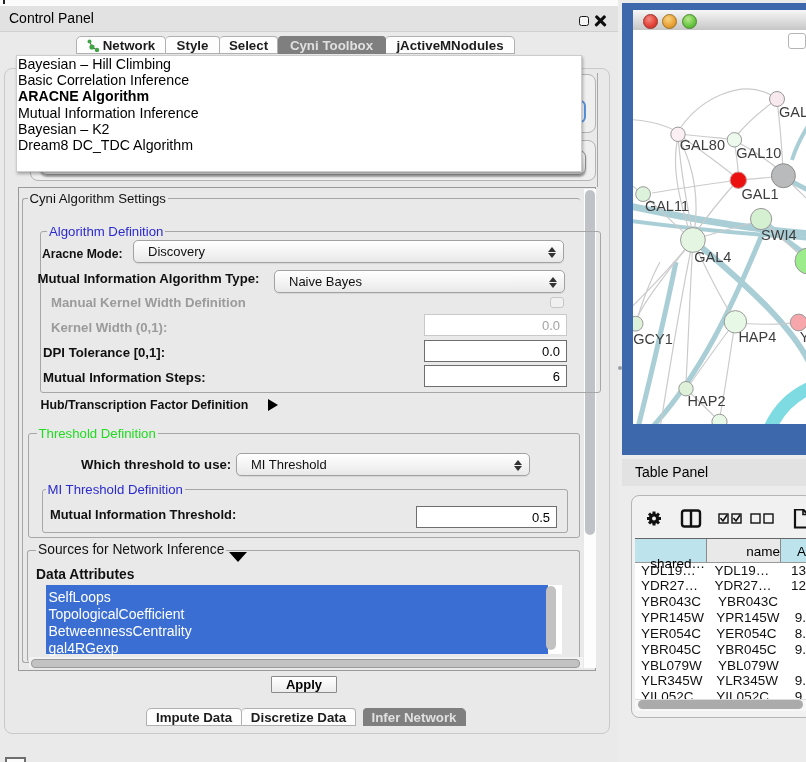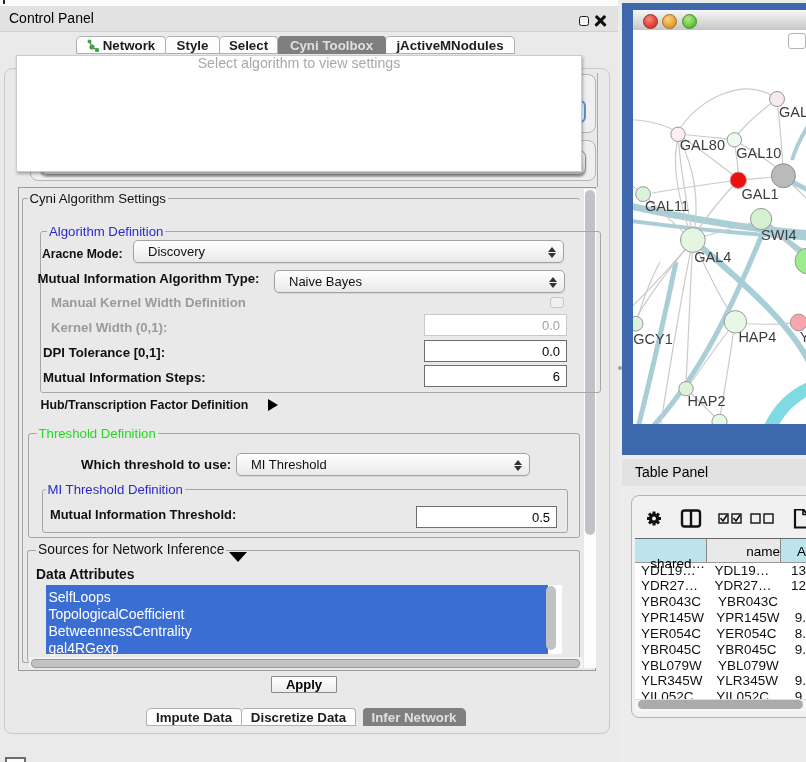--- a/index.html
+++ b/index.html
@@ -125,21 +125,21 @@
 
 <div class="tabrow" style="left:146px;top:708px;">
   <div class="tab first" style="width:96px;">Impute Data</div>
   <div class="tab" style="width:114px;">Discretize Data</div>
   <div class="tab sel last" style="width:103px;margin-left:7px;">Infer Network</div>
 </div>
 
 <div class="abs" style="left:5px;top:757px;width:17px;height:10px;border:2px solid #6e6e6e;background:#fcfcfc;"></div>
 
 <div class="abs" style="left:16px;top:55px;width:564px;height:115px;background:#fff;border:1px solid #cccccc;box-shadow:1px 2px 3px rgba(0,0,0,0.3);z-index:50;">
-  <div style="font-size:14.2px;color:#a9a9a9;text-align:center;height:15.2px;line-height:15.2px;">Select algorithm to view settings</div>
+  <div style="font-size:14.2px;color:#000;padding-left:1px;line-height:16.2px;">Bayesian – Hill Climbing<br>Basic Correlation Inference<br><b>ARACNE Algorithm</b><br>Mutual Information Inference<br>Bayesian – K2<br>Dream8 DC_TDC Algorithm</div>
 </div>
 
 <div class="abs" style="left:617.5px;top:366px;width:4px;height:4px;border-radius:50%;background:#9aa0a6;"></div>
 
 <div class="abs" style="left:622px;top:3px;width:184px;height:452px;background:#3e68ac;"></div>
 <div class="abs" style="left:633px;top:10px;width:173px;height:20px;background:linear-gradient(#f7f7f7,#c6c6c6);border-bottom:1px solid #8f8f8f;">
   <div class="abs" style="left:10px;top:4px;width:13px;height:13px;border-radius:50%;background:radial-gradient(circle at 40% 32%,#f28b80,#e4453a 55%,#b92f27);border:0.5px solid #9d2f28;"></div>
   <div class="abs" style="left:29px;top:4px;width:13px;height:13px;border-radius:50%;background:radial-gradient(circle at 40% 32%,#f7d381,#eca33a 55%,#c07f22);border:0.5px solid #9c7420;"></div>
   <div class="abs" style="left:48.5px;top:4px;width:13px;height:13px;border-radius:50%;background:radial-gradient(circle at 40% 32%,#b8e78c,#6cc944 55%,#4d9b2f);border:0.5px solid #48882c;"></div>
 </div>

